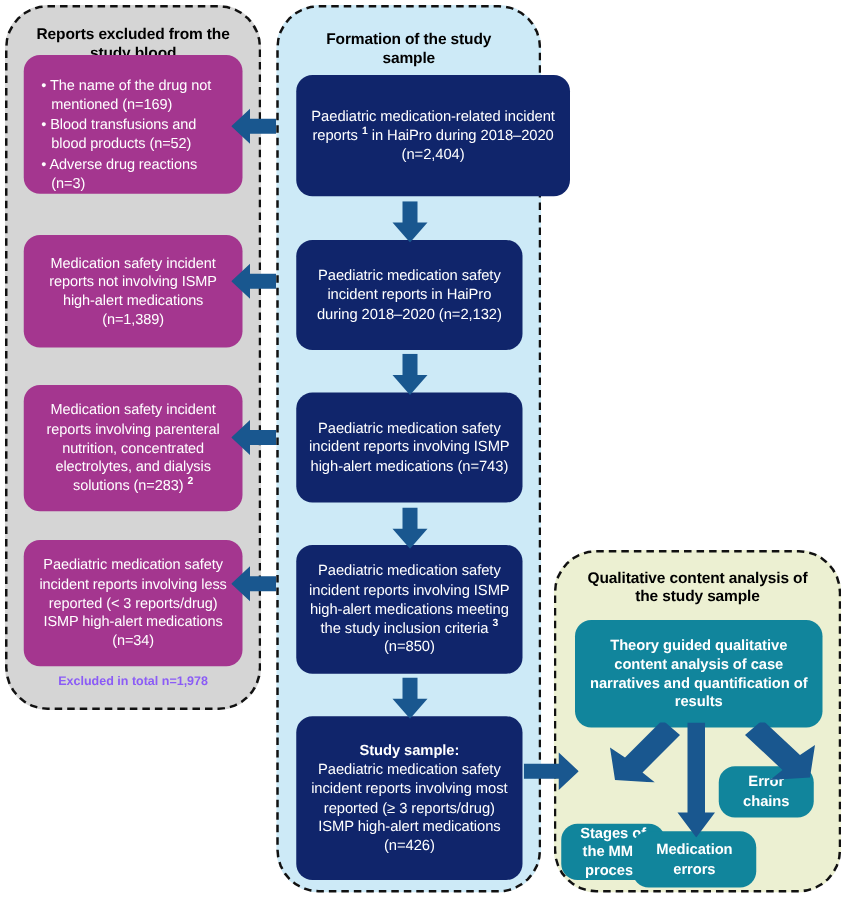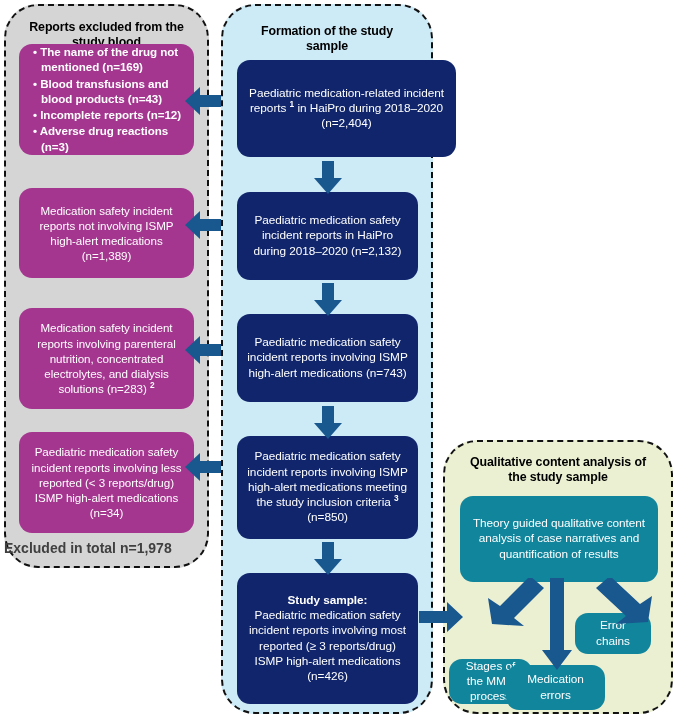--- a/index.html
+++ b/index.html
@@ -35,39 +35,39 @@
 
   
   .box{
     position:absolute;box-sizing:border-box;
     display:flex;align-items:center;justify-content:center;
     text-align:center;color:#ffffff;border-radius:13px;
     line-height:15.2px;letter-spacing:-0.05px;
   }
   .box.purple{background:#a4368f;font-size:11.6px;}
   .box.navy{background:#10256b;font-size:11.8px;}
-  .box.teal{background:#11859c;font-size:11.8px;}
+  .box.teal{background:#11859c;font-size:11.8px;font-weight:bold;}
 
   .box .inner{padding:0 8px;width:100%;}
-  .box.purple.bullets{align-items:center;font-weight:bold;}
+  .box.purple.bullets{align-items:flex-end;}
   .box.purple.bullets .inner{text-align:left;padding:0 12px 0 14px;}
   .bullet-line{
     display:block;text-indent:-8px;padding-left:8px;margin:0 0 1px 0;
   }
   sup{font-size:8.3px;font-weight:bold;vertical-align:super;line-height:0;}
   .bold{font-weight:bold;display:block;}
 
   
   #box-excl-reasons{left:19px;top:44px;width:175px;height:111px;}
   #box-excl-nonhighalert{left:19px;top:188px;width:175px;height:90px;}
   #box-excl-pnsolutions{left:19px;top:308px;width:175px;height:101px;}
   #box-excl-lessreported{left:19px;top:432px;width:175px;height:101px;}
   #excluded-total{
     position:absolute;left:4px;width:205px;top:540px;
-    font-weight:bold;font-size:14px;color:#404040;
+    text-align:center;font-weight:bold;font-size:10px;color:#8b5cf6;
   }
 
   
   #box-f1{left:237px;top:60px;width:219px;height:97px;}
   #box-f2{left:237px;top:192px;width:181px;height:88px;}
   #box-f3{left:237px;top:314px;width:181px;height:88px;}
   #box-f4{left:237px;top:436px;width:181px;height:103px;}
   #box-f5{left:237px;top:573px;width:181px;height:131px;}
 
   
@@ -109,22 +109,21 @@
   <div class="panel-title">Formation of the study sample</div>
 </div>
 
 <div class="panel" id="panel-qualitative">
   <div class="panel-title">Qualitative content analysis of the study sample</div>
 </div>
 
 <div class="box purple bullets" id="box-excl-reasons">
   <div class="inner">
     <span class="bullet-line">• <span>The name of the drug not mentioned (n=169)</span></span>
-    <span class="bullet-line">• <span>Blood transfusions and blood products (n=43)</span></span>
-    <span class="bullet-line">• <span>Incomplete reports (n=12)</span></span>
+    <span class="bullet-line">• <span>Blood transfusions and blood products (n=52)</span></span>
     <span class="bullet-line">• <span>Adverse drug reactions (n=3)</span></span>
   </div>
 </div>
 
 <div class="box purple" id="box-excl-nonhighalert">
   <div class="inner"><span>Medication safety incident reports not involving ISMP high-alert medications (n=1,389)</span></div>
 </div>
 
 <div class="box purple" id="box-excl-pnsolutions">
   <div class="inner"><span>Medication safety incident reports involving parenteral nutrition, concentrated electrolytes, and dialysis solutions (n=283)</span> <sup>2</sup></div>

